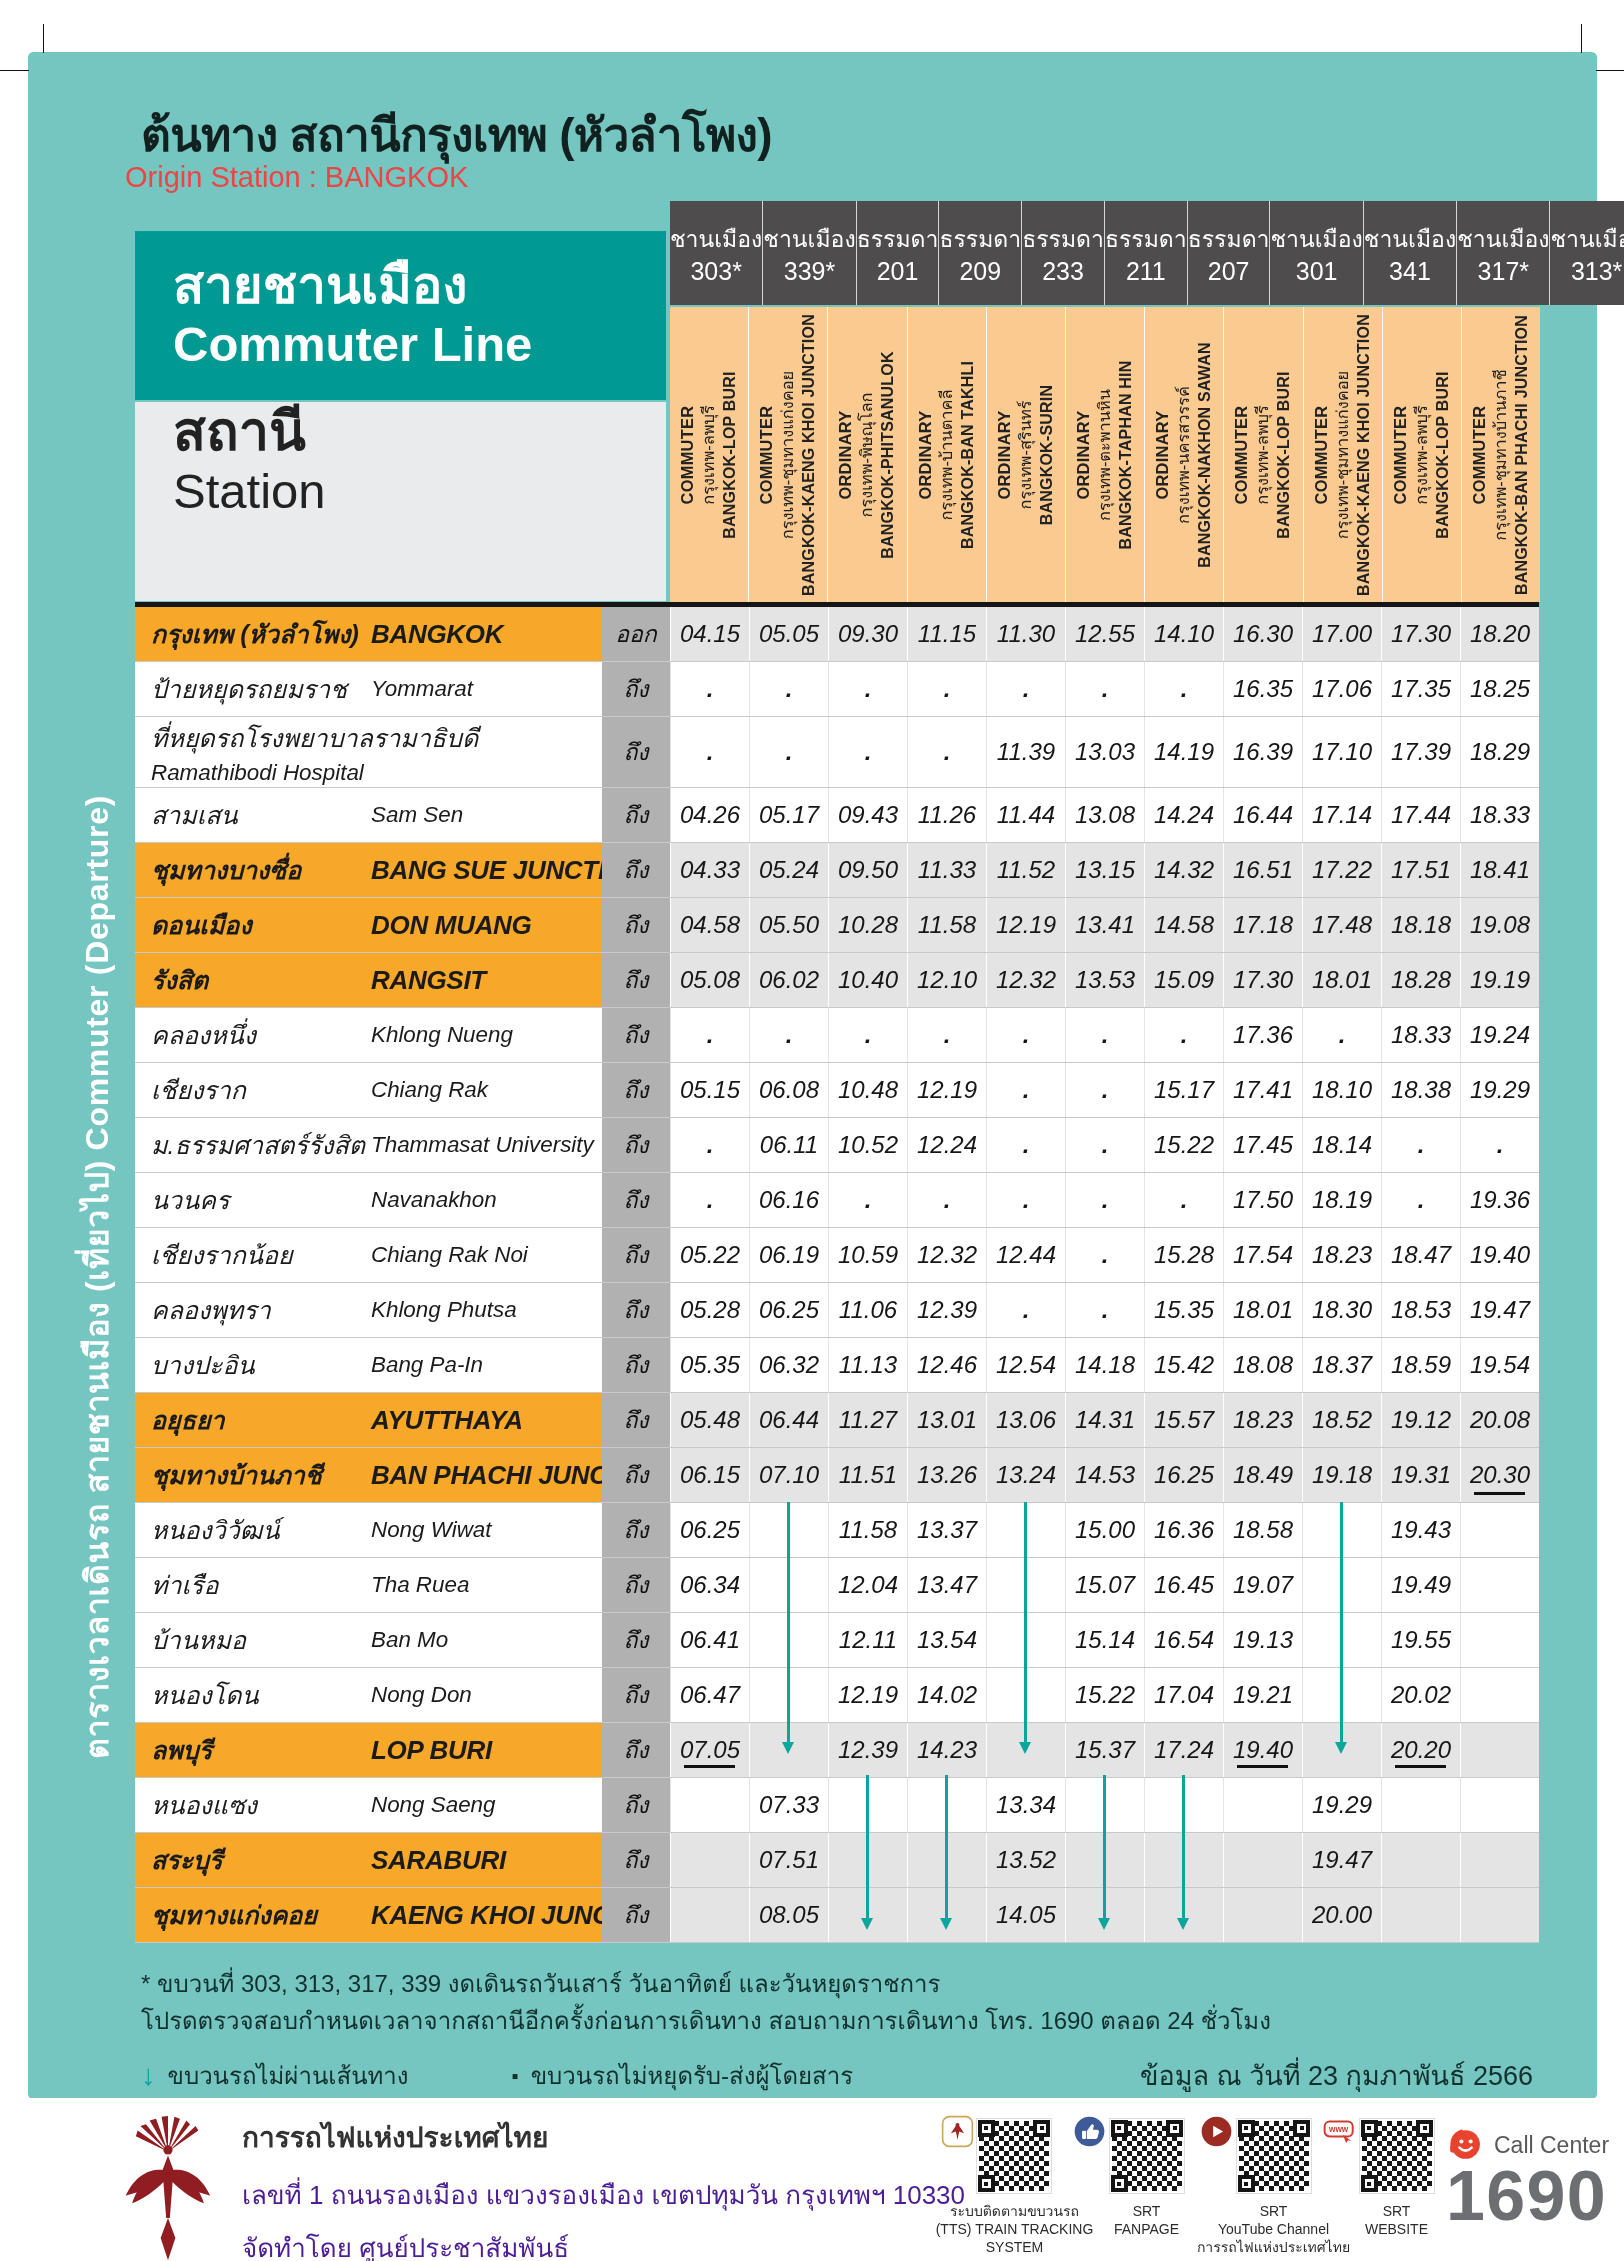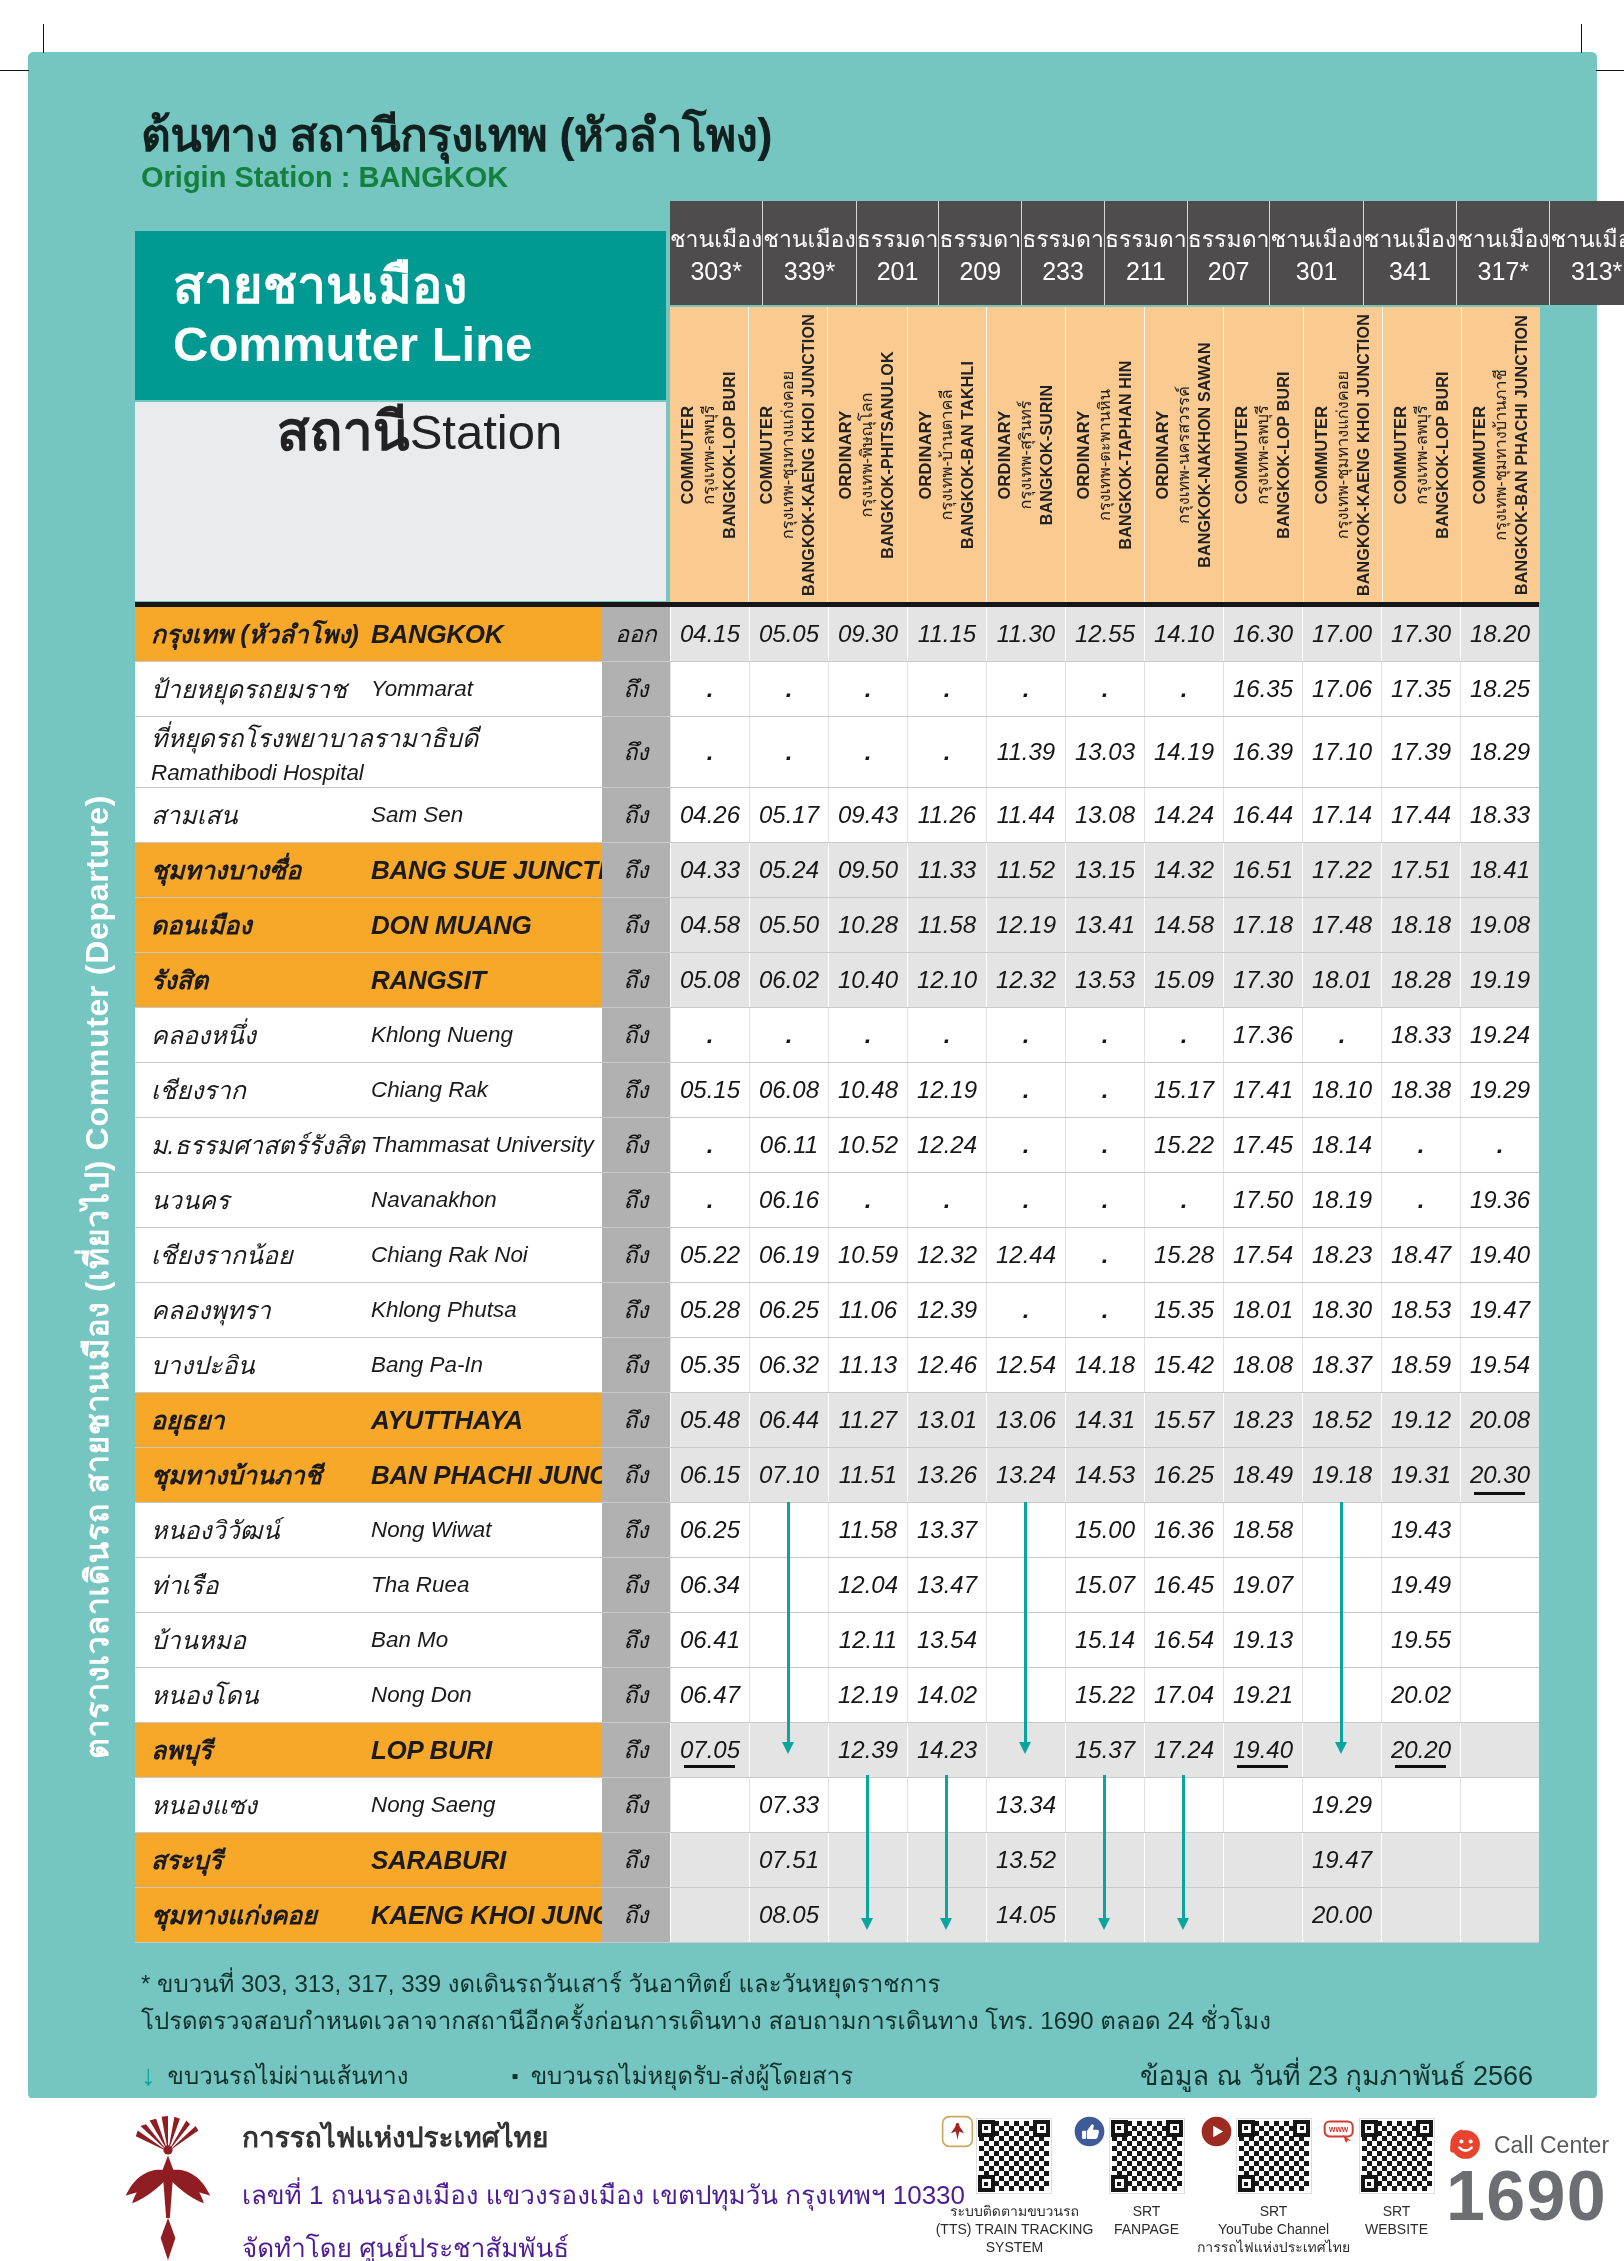--- a/index.html
+++ b/index.html
@@ -9,32 +9,32 @@
   }
   *{margin:0;padding:0;box-sizing:border-box;}
   body{font-family:"Liberation Sans","DejaVu Sans",sans-serif;color:var(--ink);}
   .page{position:relative;width:1625px;height:2261px;background:#ffffff;overflow:hidden;margin-top:24px;}
   .teal-area{position:absolute;left:28px;top:28px;width:1569px;height:2047px;background:var(--teal-bg);border-radius:5.3px;}
   .cropmark{position:absolute;background:#111;}
   
   .title{position:absolute;left:141px;top:74px;font-size:46px;color:#10211f;letter-spacing:-0.7px;}
   .title .b{font-weight:800;}
   .title .r{font-weight:600;}
-  .subtitle{position:absolute;left:141px;top:137px;font-size:29px;font-weight:700;color:#15803d;}
+  .subtitle{position:absolute;left:125px;top:137px;font-size:29px;font-weight:400;color:#ef4444;}
   
   .side-strip{position:absolute;left:53px;top:592px;width:86px;height:1322px;display:flex;align-items:center;justify-content:center;}
   .side-strip span{writing-mode:vertical-rl;transform:rotate(180deg);white-space:nowrap;color:#ffffff;font-size:32px;font-weight:700;letter-spacing:0.7px;}
   
   .tbl{position:absolute;left:135px;top:177px;width:1404px;height:1736px;}
   .line-block{position:absolute;left:0;top:30px;width:531px;height:169px;background:var(--teal-dark);
       display:flex;flex-direction:column;justify-content:center;padding-left:38px;color:#fff;}
   .line-block .th{font-size:51px;font-weight:700;line-height:1.15;}
   .line-block .en{font-size:49px;font-weight:700;line-height:1.2;}
   .station-block{position:absolute;left:0;top:201px;width:531px;height:199px;background:#e9ebec;
-      display:flex;flex-direction:row;justify-content:center;padding-left:38px;color:#222;}
+      display:flex;flex-direction:column;padding-left:38px;color:#222;}
   .station-block .th{font-size:54px;font-weight:800;line-height:1.1;}
   .station-block .en{font-size:49px;font-weight:400;line-height:1.25;}
   .heads-dark{position:absolute;left:535px;top:0;width:870px;height:104px;display:flex;}
   .tcell{flex:1 1 0;background:var(--dark-cell);color:#fff;display:flex;flex-direction:column;
       align-items:center;justify-content:center;gap:0;border-left:1.3px solid #d6d6d6;}
   .tcell:first-child{border-left:none;}
   .tcell .t1{font-size:23px;font-weight:500;}
   .tcell .t2{font-size:25px;font-weight:500;}
   .heads-orange{position:absolute;left:535px;top:106px;width:870px;height:295px;display:flex;}
   .ocell{flex:1 1 0;background:var(--orange);position:relative;border-left:1.3px solid rgba(255,255,255,.9);}

